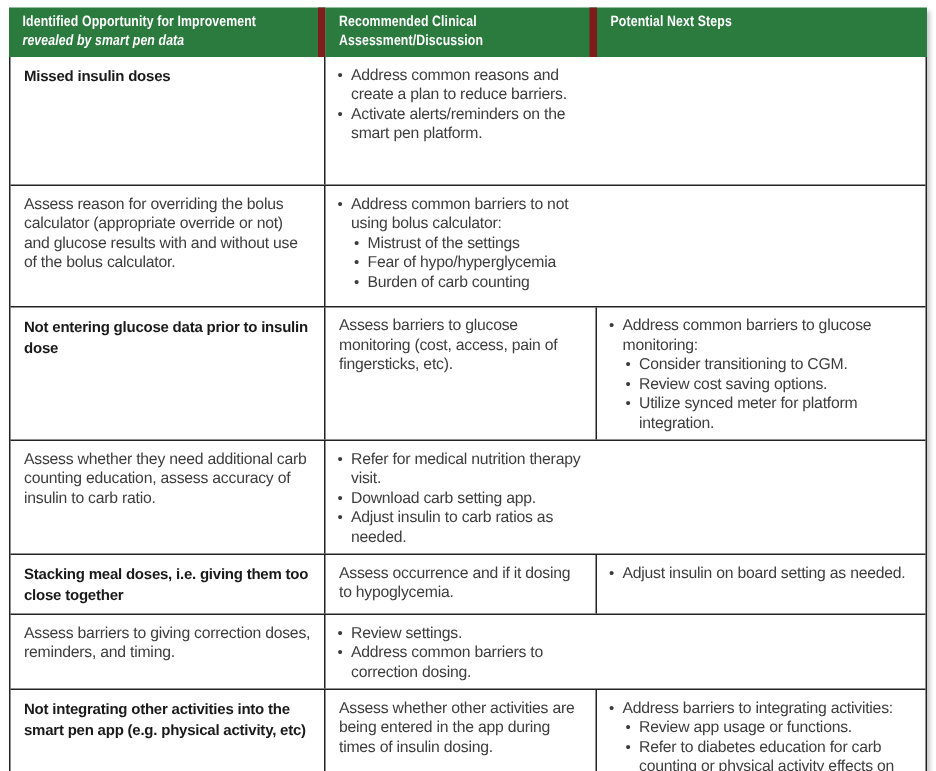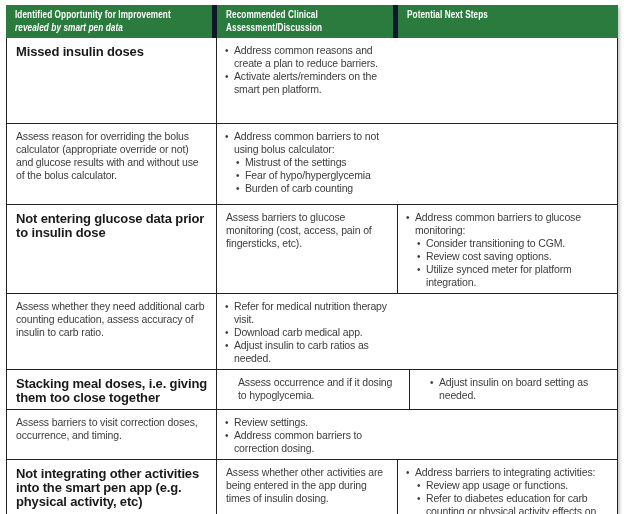--- a/index.html
+++ b/index.html
@@ -33,21 +33,21 @@
   .header-cell {
     background: var(--green);
     color: #ffffff;
     height: 33px;
     padding: 4px 0 0 9px;
     font-weight: bold;
     font-size: 10px;
     line-height: 12.5px;
     overflow: hidden;
   }
-  .header-cell:not(:last-child) { border-right: 5px solid #0f172a; }
+  .header-cell:not(:last-child) { border-right: 5px solid #7f1d1d; }
   .hdr-line {
     white-space: nowrap;
     transform: scaleX(0.82);
     transform-origin: 0 50%;
     letter-spacing: 0.1px;
   }
   .hdr-line.italic { font-style: italic; }
   
   .table-body {
     border: 1px solid var(--border);
@@ -56,33 +56,33 @@
   }
   .body-row {
     display: grid;
     grid-template-columns: 210px 181px 1fr;
   }
   .body-row:not(:last-child) { border-bottom: 1px solid var(--border); }
   .body-row:nth-child(1) { min-height: 86px; }
   .body-row:nth-child(2) { min-height: 81px; }
   .body-row:nth-child(3) { min-height: 85px; }
   .body-row:nth-child(4) { min-height: 57px; }
-  .body-row:nth-child(5) { min-height: 32px; gap: 12px; }
+  .body-row:nth-child(5) { min-height: 32px; }
   .body-row:nth-child(6) { min-height: 49px; }
   .body-row:nth-child(7) { min-height: 76px; }
   .cell {
     padding: 6px 8px 4px 9px;
     font-size: 10.5px;
     line-height: 13px;
     letter-spacing: -0.15px;
     color: var(--body-text);
   }
   .col-opportunity {
     font-weight: bold;
-    font-size: 13px;
+    font-size: 10px;
     line-height: 14px;
     color: var(--opp-text);
     border-right: 1px solid var(--border);
     padding-top: 7px;
   }
   .col-assessment { border-right: 1px solid var(--border); }
   .col-next-steps { padding-left: 8px; }
   .bullet-item { display: flex; }
   .bullet-item.bullet-sub { margin-left: 11px; }
   .bullet {
@@ -185,21 +185,21 @@
     <div class="cell col-assessment">
       <div>Assess whether they need additional carb counting education, assess accuracy of insulin to carb ratio.</div>
     </div>
     <div class="cell col-next-steps">
             <div class="bullet-item">
               <span class="bullet">•</span>
               <span class="bullet-text">Refer for medical nutrition therapy visit.</span>
             </div>
             <div class="bullet-item">
               <span class="bullet">•</span>
-              <span class="bullet-text">Download carb medical app.</span>
+              <span class="bullet-text">Download carb setting app.</span>
             </div>
             <div class="bullet-item">
               <span class="bullet">•</span>
               <span class="bullet-text">Adjust insulin to carb ratios as needed.</span>
             </div>
           </div>
   </div>
 
   <div class="body-row">
     <div class="cell col-opportunity">
@@ -211,21 +211,21 @@
     <div class="cell col-next-steps">
             <div class="bullet-item">
               <span class="bullet">•</span>
               <span class="bullet-text">Adjust insulin on board setting as needed.</span>
             </div>
           </div>
   </div>
 
   <div class="body-row">
     <div class="cell col-assessment">
-      <div>Assess barriers to visit correction doses, occurrence, and timing.</div>
+      <div>Assess barriers to giving correction doses, reminders, and timing.</div>
     </div>
     <div class="cell col-next-steps">
             <div class="bullet-item">
               <span class="bullet">•</span>
               <span class="bullet-text">Review settings.</span>
             </div>
             <div class="bullet-item">
               <span class="bullet">•</span>
               <span class="bullet-text">Address common barriers to correction dosing.</span>
             </div>

